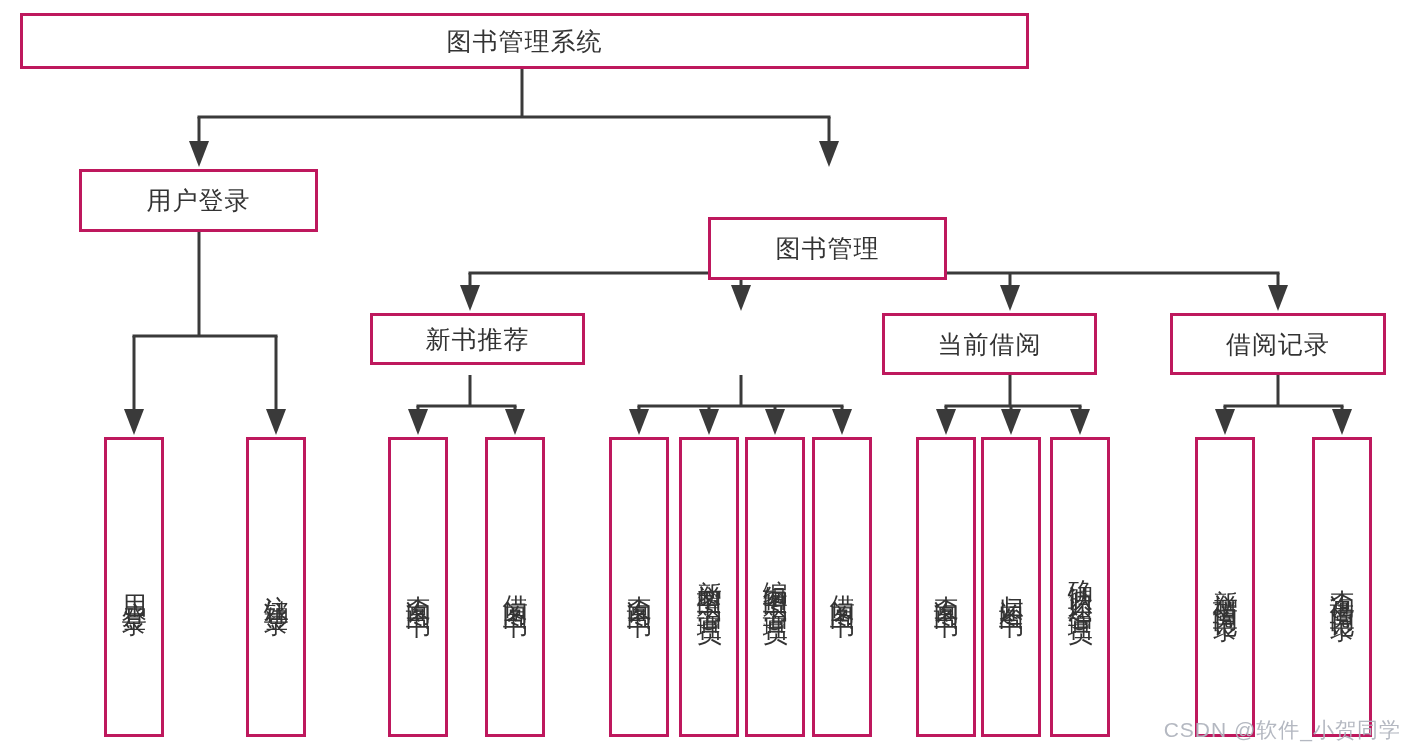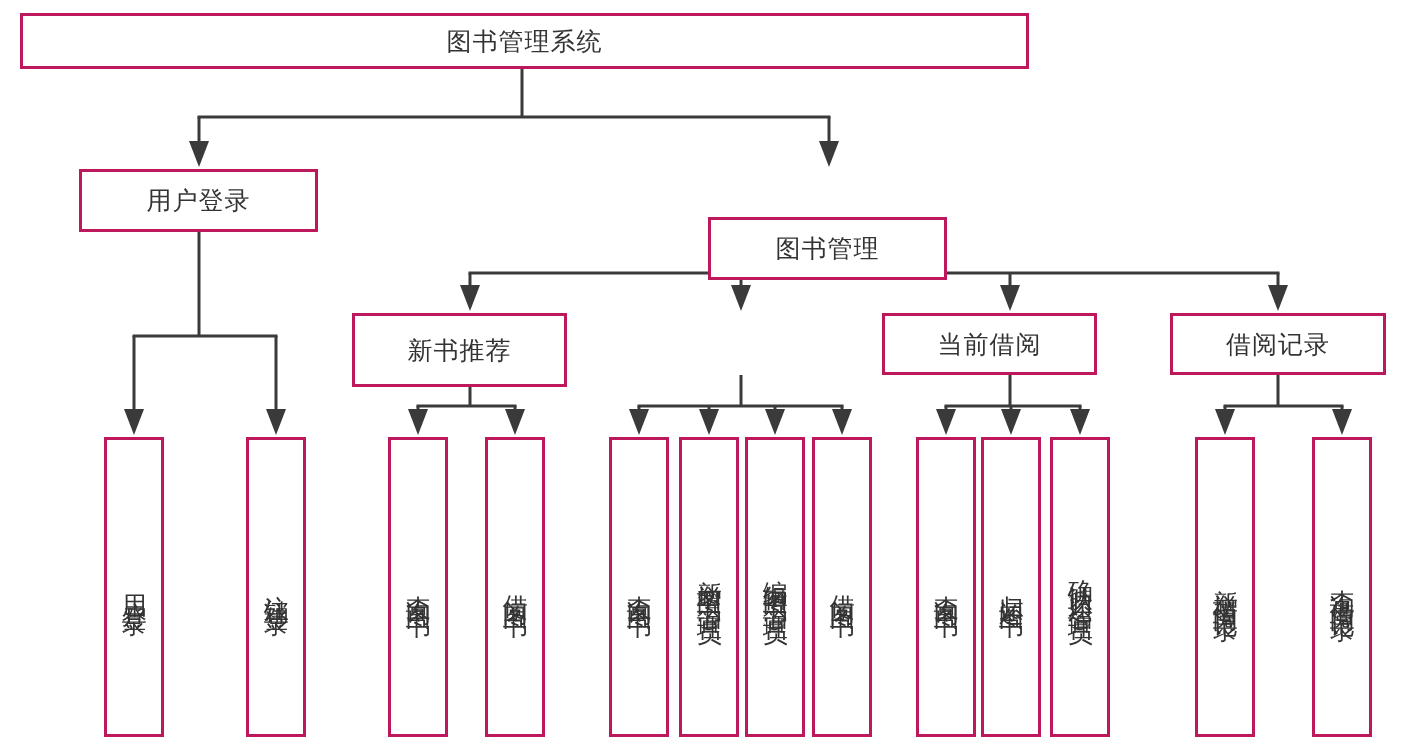--- a/index.html
+++ b/index.html
@@ -100,21 +100,21 @@
       <polygon points="1070,409 1090,409 1080,435" fill="#3a3a3a"></polygon>
       <polygon points="1215,409 1235,409 1225,435" fill="#3a3a3a"></polygon>
       <polygon points="1332,409 1352,409 1342,435" fill="#3a3a3a"></polygon>
     </svg>
 
   <div class="hbox" style="left:20px; top:13px; width:1009px; height:56px;">图书管理系统</div>
 
   <div class="hbox" style="left:79px; top:169px; width:239px; height:63px;">用户登录</div>
   <div class="hbox" style="left:708px; top:169px; width:239px; height:63px;margin-top:48px;">图书管理</div>
 
-  <div class="hbox" style="left:352px; top:313px; width:215px; height:74px;">新书推荐</div>
+  <div class="hbox" style="left:370px; top:313px; width:215px; height:52px;">新书推荐</div>
   <div class="hbox" style="left:882px; top:313px; width:215px; height:62px;">当前借阅</div>
   <div class="hbox" style="left:1170px; top:313px; width:216px; height:62px;">借阅记录</div>
 
   <div class="vbox" style="left:104px; top:437px; width:60px; height:300px;">
     <span>用户登录</span>
     </div>
   <div class="vbox" style="left:246px; top:437px; width:60px; height:300px;">
     <span>注销登录</span>
     </div>
 
@@ -148,13 +148,14 @@
     <span>确认归还（管理员）</span>
     </div>
 
   <div class="vbox" style="left:1195px; top:437px; width:60px; height:300px;">
     <span>新增借阅记录</span>
     </div>
   <div class="vbox" style="left:1312px; top:437px; width:60px; height:300px;">
     <span>查询借阅记录</span>
     </div>
 
+  <div id="watermark">CSDN @软件_小贺同学</div>
 </div>
 
 </body></html>

